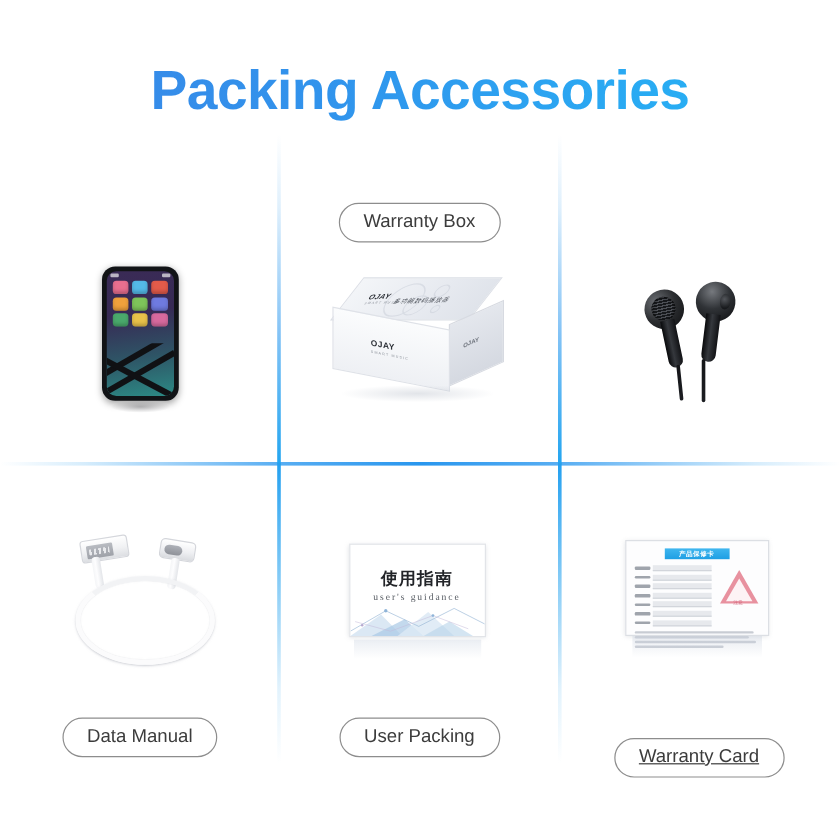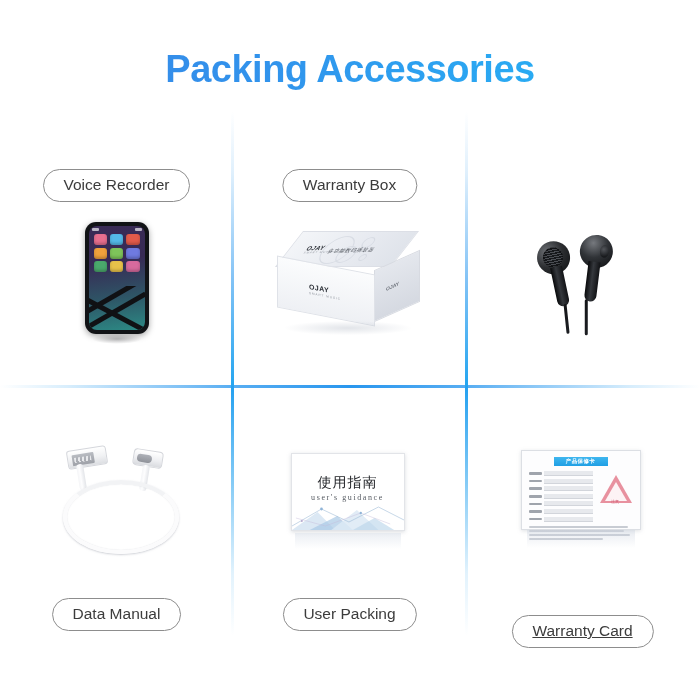--- a/index.html
+++ b/index.html
@@ -20,21 +20,21 @@
     background: #ffffff;
   }
 
   
   .title {
     position: absolute;
     top: 48px;
     left: 0;
     width: 700px;
     text-align: center;
-    font-size: 38px;
+    font-size: 46px;
     font-weight: bold;
     letter-spacing: -0.5px;
     background-image: linear-gradient(90deg, #3a86e6 0%, #3193ec 38%, #2aa8f2 72%, #25b6f5 100%);
     -webkit-background-clip: text;
     background-clip: text;
     color: transparent;
     -webkit-text-fill-color: transparent;
     white-space: nowrap;
   }
 
@@ -379,21 +379,21 @@
     border: 1px solid #e2e4e8;
     box-sizing: border-box;
     box-shadow: 0 1px 4px rgba(150,155,165,0.35);
     overflow: hidden;
   }
   .manual-title {
     position: absolute;
     top: 20px; left: 0; width: 100%;
     text-align: center;
     font-size: 14px;
-    font-weight: normal;
+    font-weight: bold;
     color: #222428;
     letter-spacing: 1px;
     font-family: "DejaVu Sans", sans-serif;
   }
   .manual-sub {
     position: absolute;
     top: 39px; left: 0; width: 100%;
     text-align: center;
     font-size: 8px;
     color: #555a61;
@@ -514,21 +514,20 @@
 
   <div class="title">Packing Accessories</div>
 
   <div class="divider-h"></div>
   <div class="divider-v top dv1"></div>
   <div class="divider-v top dv2"></div>
   <div class="divider-v bottom dv1"></div>
   <div class="divider-v bottom dv2"></div>
 
   <div class="cell" style="left:0px; top:113px;">
-    <div class="pill" style="top:56px;">Voice Recorder</div>
     <div class="art" style="top:105px; height:130px;">
       <div class="recorder-wrap">
         <div class="recorder">
           <div class="rec-screen">
             <div class="rec-status">
                 <i></i>
                 <i></i>
               </div>
             <div class="rec-apps">
               <span style="background:#e86f8f"></span>

